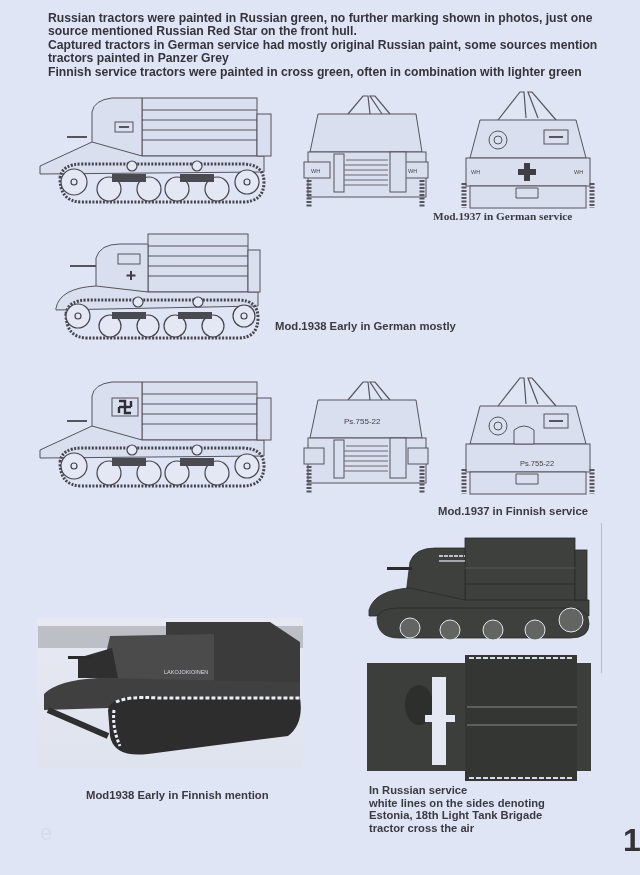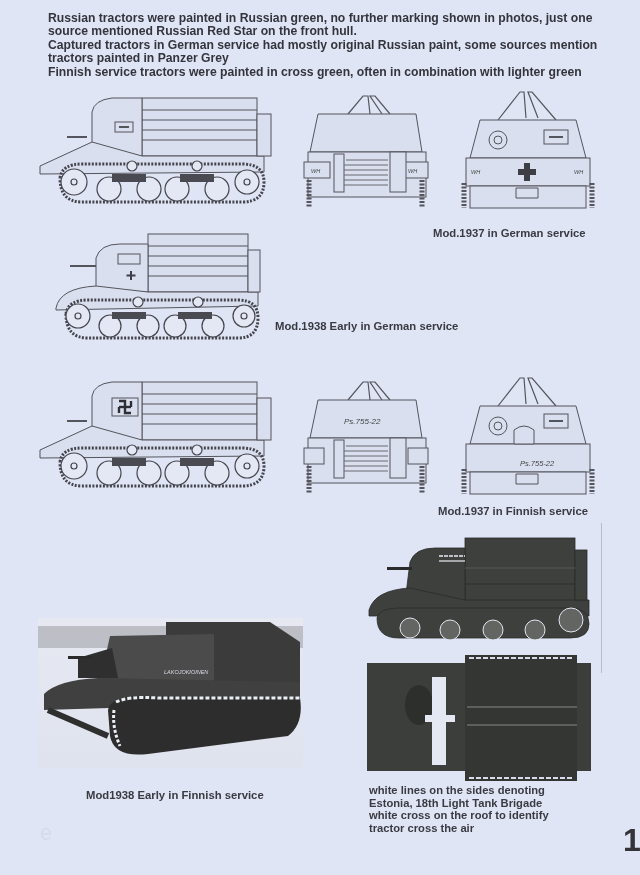--- a/index.html
+++ b/index.html
@@ -10,21 +10,21 @@
     color:#2c2c34;
   }
   .intro {
     position:absolute; left:46px; top:10px; width:580px;
     font-weight:bold; font-size:12.2px; line-height:12.6px; color:#34343c;
   }
   .intro p { margin:2px; }
   .caption {
     position:absolute; font-weight:bold; font-size:11.3px; color:#3a3a42; white-space:nowrap;
   }
-  .fig { position:absolute;font-style:italic; }
+  .fig { position:absolute; }
   .fig svg { display:block; width:100%; height:100%; }
   .notes {
     position:absolute; left:369px; top:784px; width:230px;
     font-weight:bold; font-size:11.2px; line-height:12.6px; color:#3a3a42;
   }
   .notes p { margin:0; }
   .page-num {
     position:absolute; left:576px; top:822px; font-weight:bold; font-size:32px; color:#333338;margin-left:47px;
   }
   .fold-line { position:absolute; left:601px; top:523px; width:1px; height:150px; background:#b7bccb; }
@@ -129,21 +129,21 @@
     </g>
     <g fill="#3e3e46">
       <rect x="66" y="75" width="6" height="18"></rect>
         <rect x="60" y="81" width="18" height="6"></rect>
     </g>
     <text x="13" y="86" font-size="5.5" fill="#444" font-family="Liberation Sans, sans-serif">WH</text>
     <text x="116" y="86" font-size="5.5" fill="#444" font-family="Liberation Sans, sans-serif">WH</text>
   </svg>
 </div>
 
-<div class="caption" style="left:433px;top:227px;">Mod.1937 in German service</div>
+<div class="caption" style="left:433px;top:210px;font-family:Liberation Serif, serif;">Mod.1937 in German service</div>
 
 <div class="fig" style="left:48px;top:230px;width:222px;height:115px;">
   <svg viewBox="0 0 222 115">
     <g fill="#d9dfee" stroke="#55555d" stroke-width="1">
       <rect x="100" y="4" width="100" height="58"></rect>
       <line x1="100" y1="16" x2="200" y2="16"></line>
         <line x1="100" y1="26" x2="200" y2="26"></line>
       <line x1="100" y1="36" x2="200" y2="36"></line>
         <line x1="100" y1="46" x2="200" y2="46"></line>
       <path d="M48 28 Q52 14 72 14 L100 14 L100 62 L48 62 Z"></path>
@@ -171,21 +171,21 @@
       <circle cx="127" cy="96" r="11"></circle>
         <circle cx="165" cy="96" r="11"></circle>
     </g>
     <g fill="#4a4a52">
         <rect x="64" y="82" width="34" height="7"></rect>
         <rect x="130" y="82" width="34" height="7"></rect>
       </g>
   </svg>
 </div>
 
-<div class="caption" style="left:275px;top:320px;">Mod.1938 Early in German service</div>
+<div class="caption" style="left:275px;top:320px;">Mod.1938 Early in German mostly</div>
 
 <div class="fig" style="left:32px;top:376px;width:245px;height:120px;">
   <svg viewBox="0 0 245 120">
     <g fill="#d9dfee" stroke="#55555d" stroke-width="1">
       <rect x="110" y="6" width="115" height="58"></rect>
       <line x1="110" y1="18" x2="225" y2="18"></line>
         <line x1="110" y1="28" x2="225" y2="28"></line>
       <line x1="110" y1="38" x2="225" y2="38"></line>
         <line x1="110" y1="48" x2="225" y2="48"></line>
       <path d="M60 20 Q62 8 80 6 L110 6 L110 64 L60 64 Z"></path>
@@ -318,23 +318,23 @@
     <ellipse cx="52" cy="50" rx="14" ry="20" fill="#2d2f2d"></ellipse>
     <g fill="#e4e8f2">
       <rect x="65" y="22" width="14" height="40"></rect>
       <rect x="65" y="66" width="14" height="44"></rect>
       <rect x="58" y="60" width="30" height="7"></rect>
     </g>
   </svg>
 </div>
 
 <div class="notes">
+  <p>In Russian service</p>
   <p>white lines on the sides denoting</p>
   <p>Estonia, 18th Light Tank Brigade</p>
-  <p>white cross on the roof to identify</p>
   <p>tractor cross the air</p>
 </div>
 
 <div class="fig" style="left:38px;top:618px;width:265px;height:150px;">
   <svg viewBox="0 0 265 150">
     <defs>
       <linearGradient id="snow" x1="0" y1="0" x2="0" y2="1">
         <stop offset="0" stop-color="#e6e9f2"></stop>
           <stop offset="1" stop-color="#dfe3ee"></stop>
       </linearGradient>
@@ -347,17 +347,17 @@
     <rect x="30" y="38" width="24" height="3" fill="#2a2b2a"></rect>
     <path d="M6 76 Q20 62 60 60 L262 64 L262 84 L6 92 Z" fill="#3f403f"></path>
     <path d="M70 92 Q72 80 96 78 L262 80 Q266 106 250 118 L110 136 Q76 140 72 118 Z" fill="#2c2d2c"></path>
     <path d="M78 84 Q90 78 120 80 L262 80" fill="none" stroke="#eceff6" stroke-width="3" stroke-dasharray="4 2"></path>
     <path d="M76 92 Q74 110 82 128" fill="none" stroke="#eceff6" stroke-width="3" stroke-dasharray="3 2"></path>
     <path d="M10 92 L70 118" stroke="#2e2f2e" stroke-width="6"></path>
     <text x="126" y="56" font-size="5.5" fill="#d8dbe4" font-family="Liberation Sans, sans-serif">LAKOJOKIOINEN</text>
   </svg>
 </div>
 
-<div class="caption" style="left:86px;top:789px;">Mod1938 Early in Finnish service</div>
+<div class="caption" style="left:86px;top:789px;">Mod1938 Early in Finnish mention</div>
 
 <div class="faint-e">e</div>
 
 <div class="page-num">10</div>
 
 </body></html>

